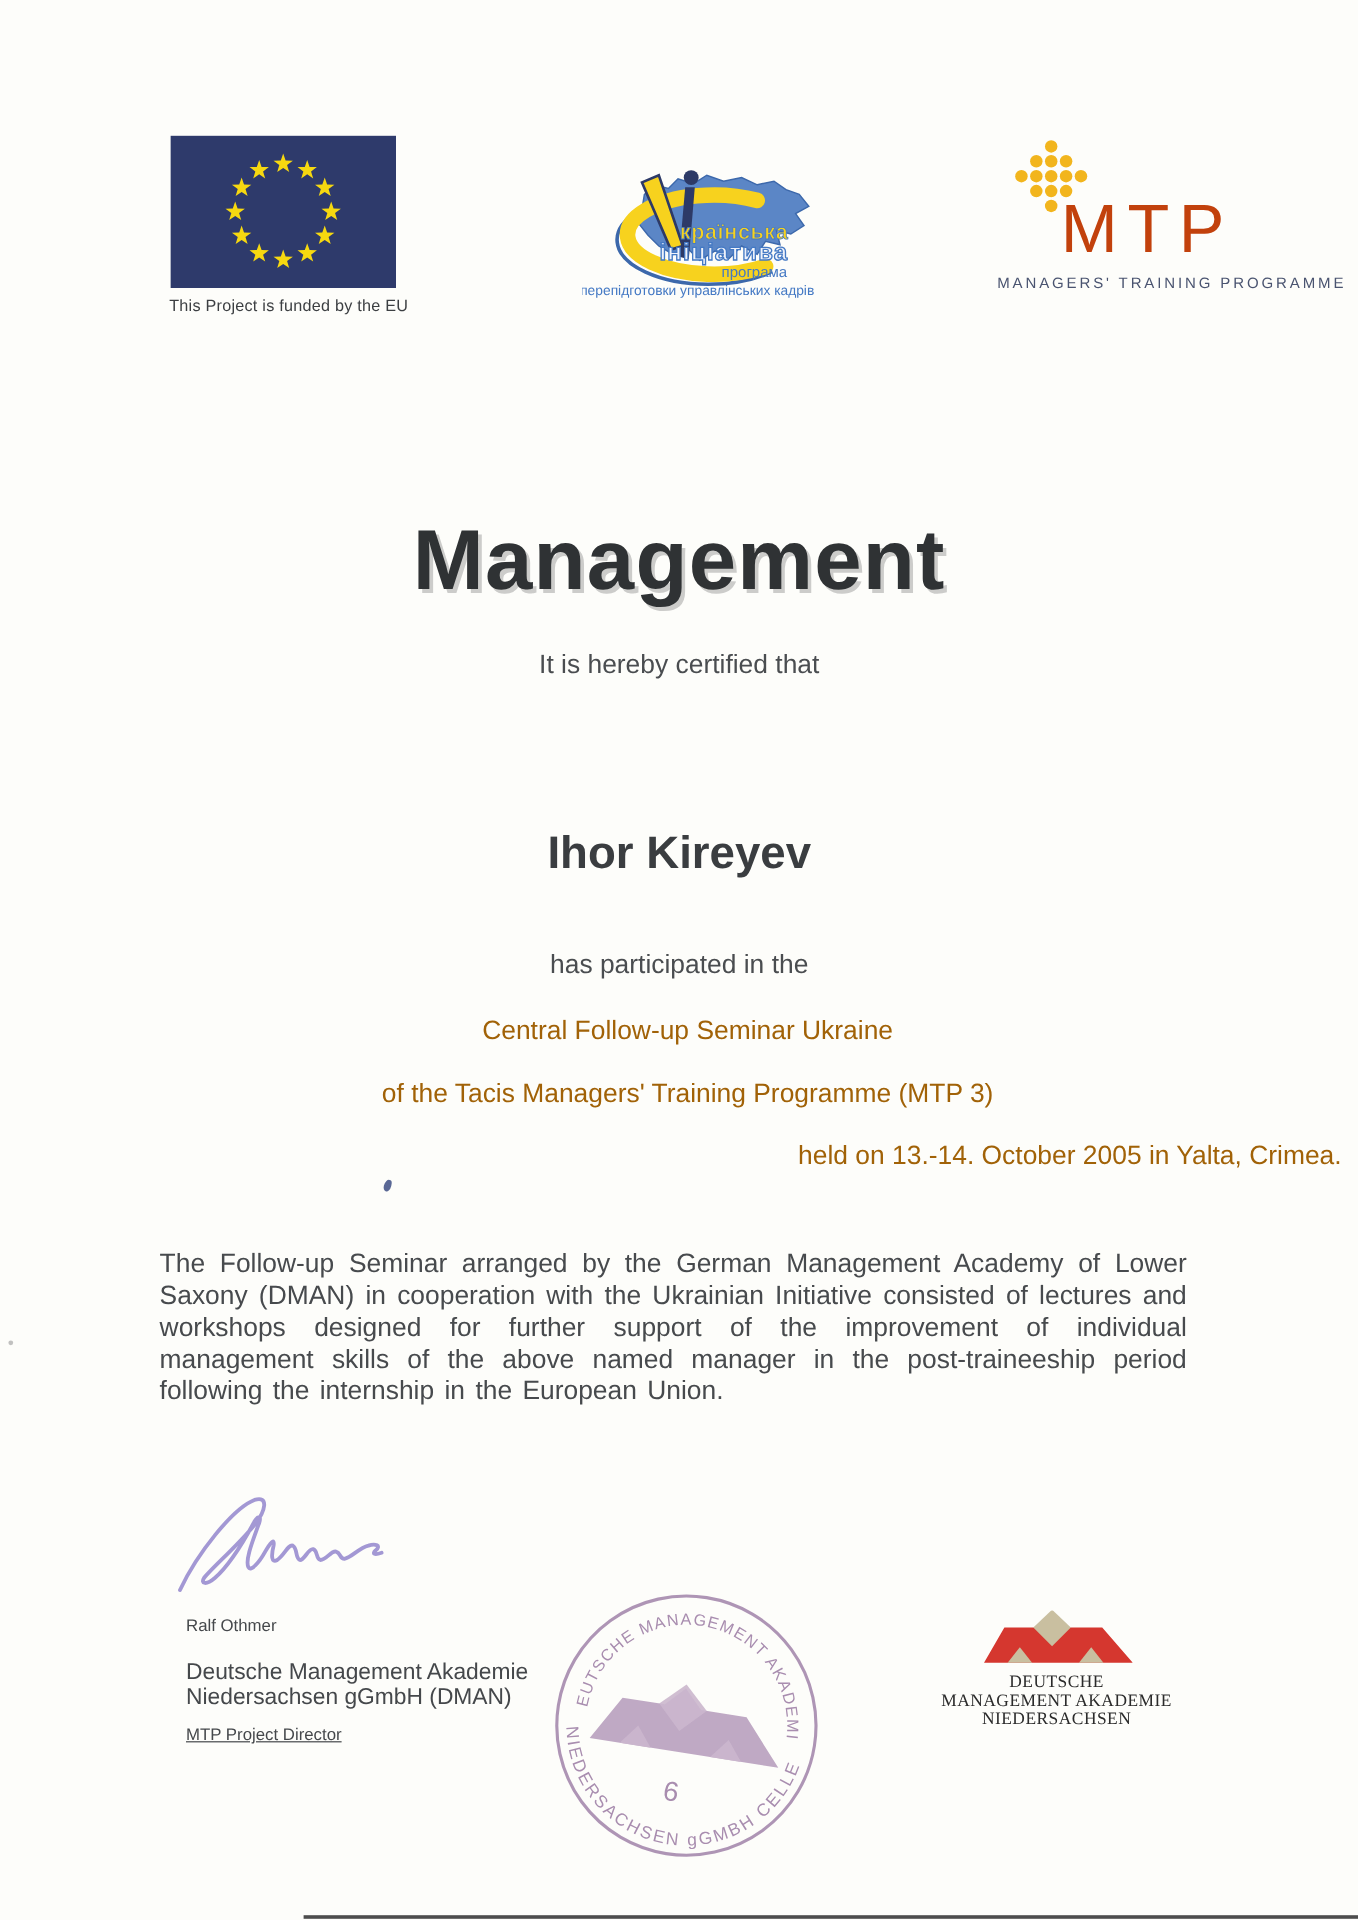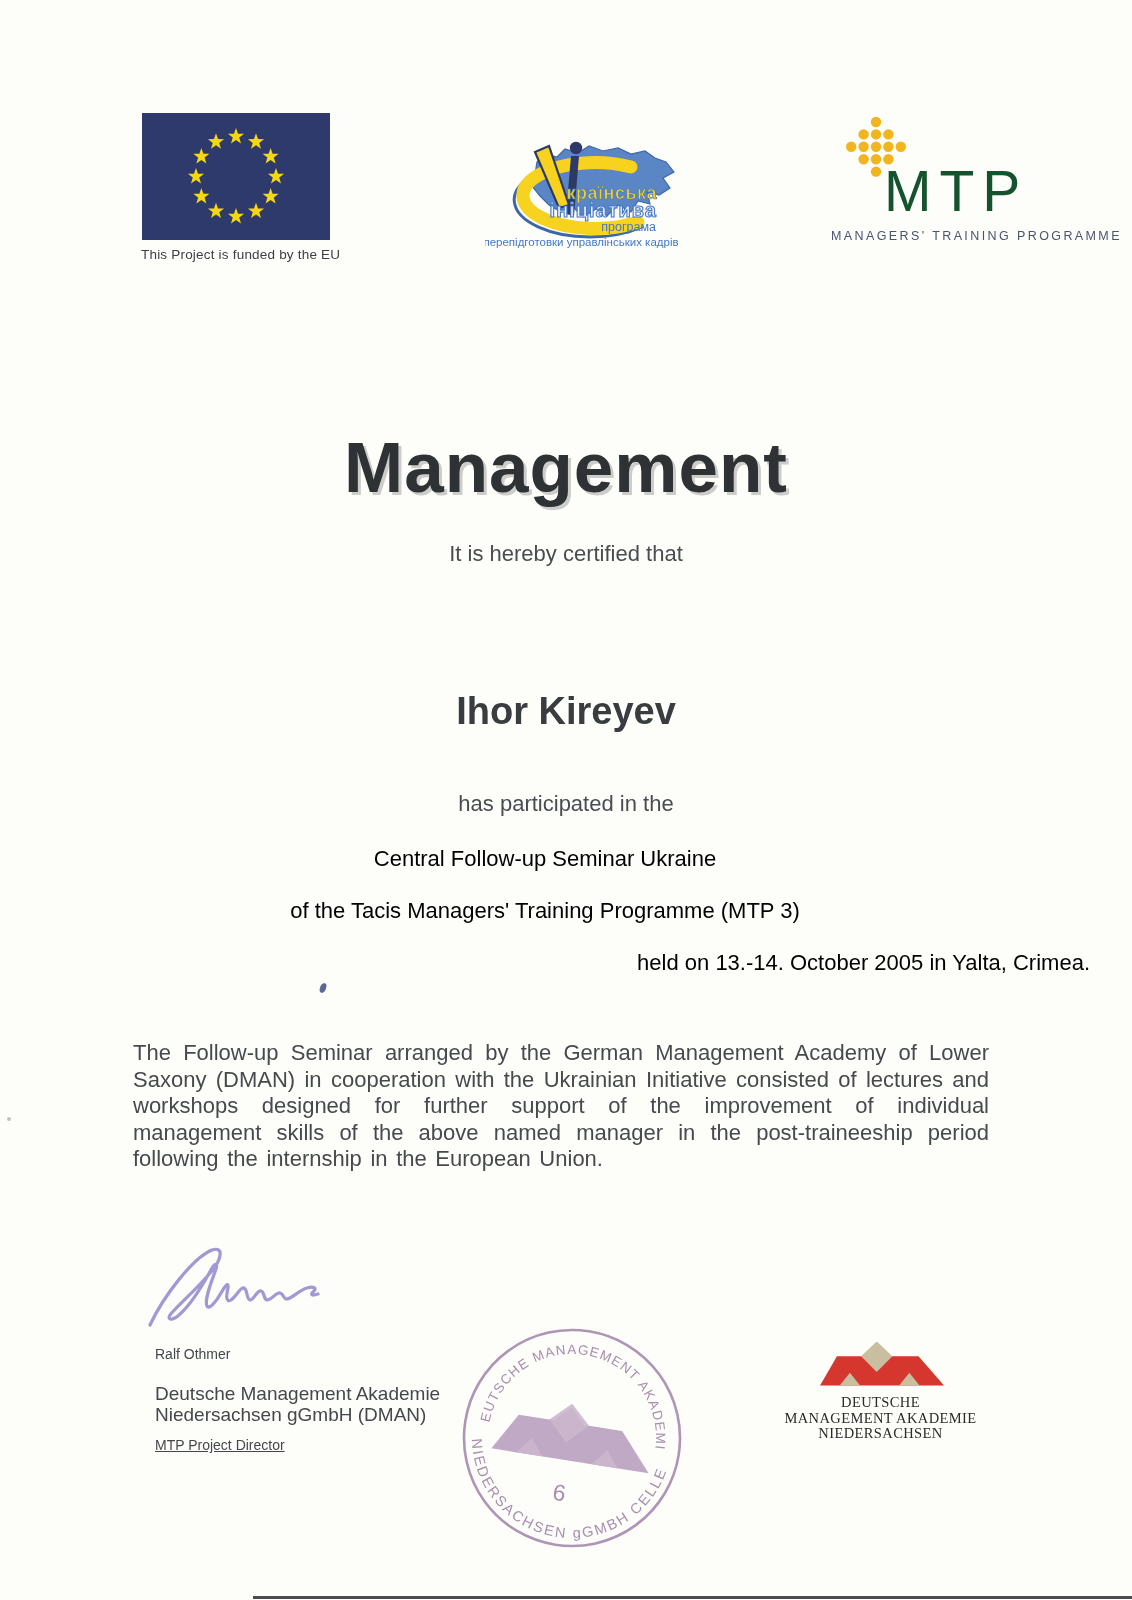--- a/index.html
+++ b/index.html
@@ -4,33 +4,33 @@
 <style>
   html,body{margin:0;padding:0;background:#e9e9e9;}
   .page{
     position:relative;width:1132px;height:1600px;margin:0 auto;
     background:#fdfdfa;overflow:hidden;
     font-family:"Liberation Sans",sans-serif;color:#45484b;
   }
   .abs{position:absolute;}
   
   .eu-caption{left:141px;top:247px;font-size:13.5px;color:#3c3f42;letter-spacing:.2px;}
-  .mtp-acronym{left:884px;top:158px;font-size:57px;letter-spacing:8px;color:#14532d;font-weight:500;}
+  .mtp-acronym{left:884px;top:158px;font-size:57px;letter-spacing:8px;color:#c2410c;font-weight:500;}
   .mtp-tagline{left:831px;top:229px;font-size:12.5px;letter-spacing:2.4px;color:#4a5470;font-weight:500;white-space:nowrap;}
   
   .title{
     left:0;top:427px;width:1132px;text-align:center;
     font-size:71px;font-weight:bold;letter-spacing:1px;color:#2f3234;
     text-shadow:3px 3px 0 rgba(145,145,145,.45);
   }
   .center-line{left:0;width:1132px;text-align:center;font-size:22px;color:#4a4d50;}
   .certified{top:541px;}
   .name{top:690px;font-size:38px;font-weight:bold;color:#3a3d40;}
   .participated{top:791px;}
-  .seminar-wrap{left:0;width:1090px;text-align:center;font-size:22px;color:#000000;}
+  .seminar-wrap{left:0;width:1090px;text-align:center;font-size:22px;color:#a16207;padding-left:28px;}
   .sem1{top:846px;}
   .sem2{top:898px;}
   .sem3{top:950px;text-align:right;}
   .paragraph{
     left:133px;top:1040px;width:856px;
     font-size:22px;line-height:26.5px;color:#474a4d;
     text-align:justify;word-spacing:2.5px;
   }
   
   .sig-name{left:155px;top:1346px;font-size:14px;color:#45484b;}

